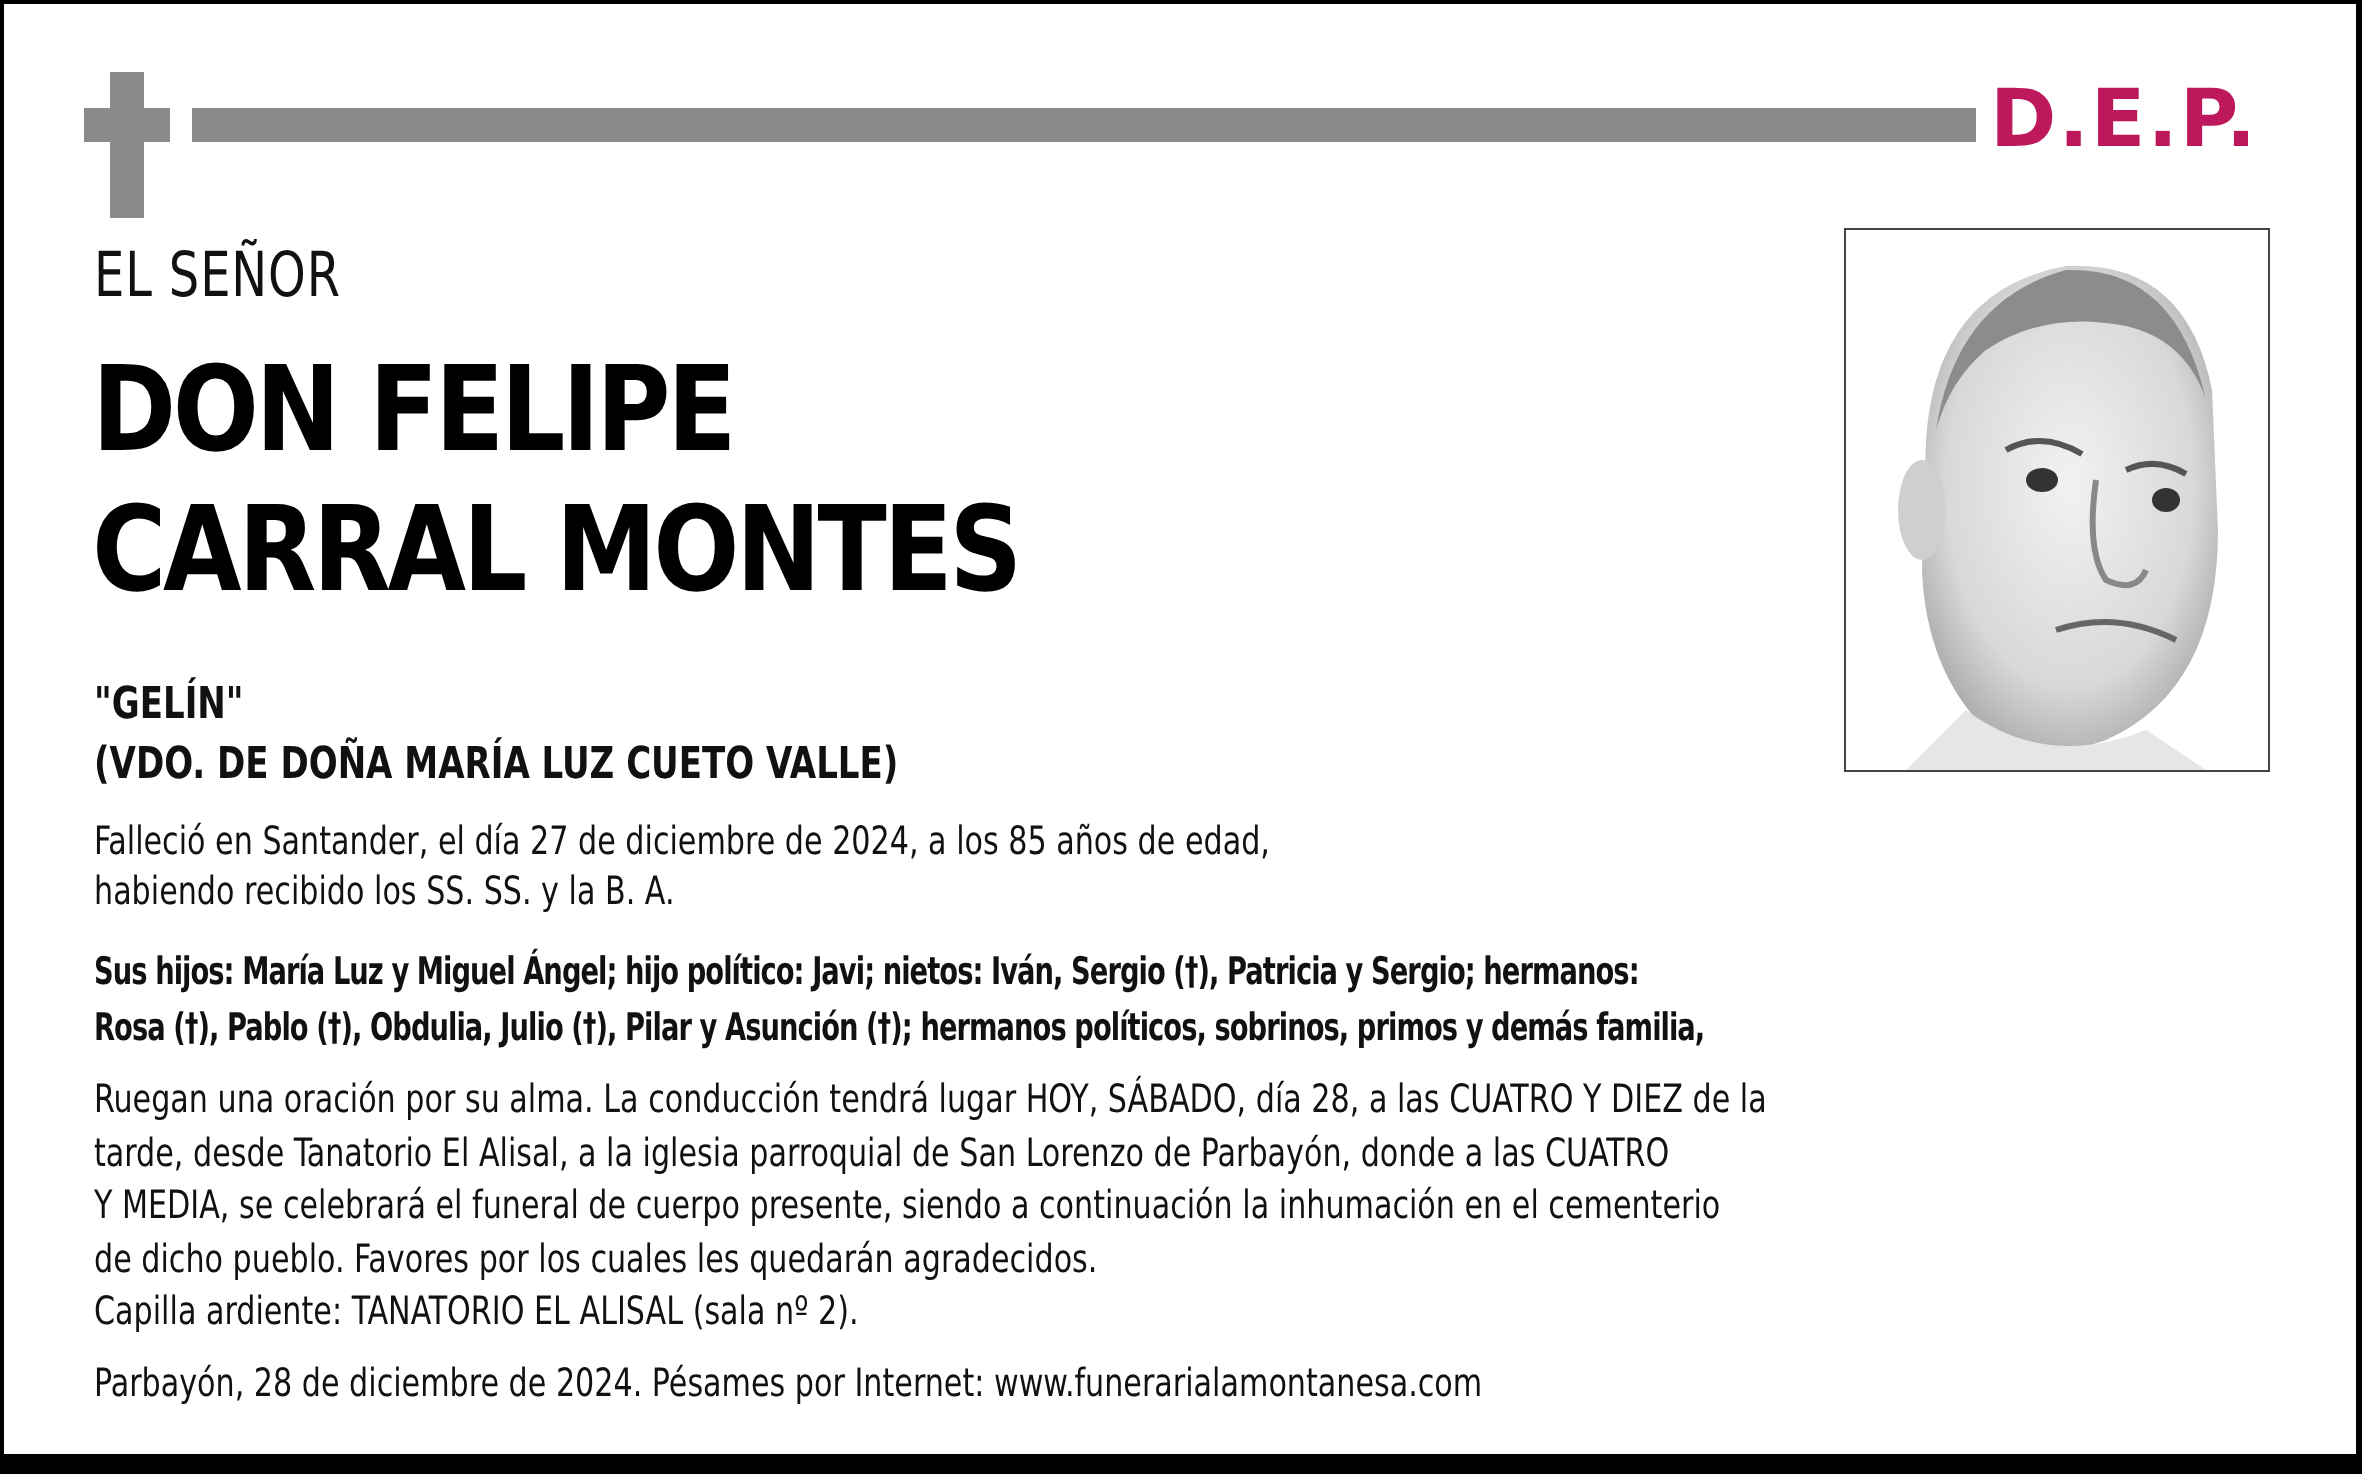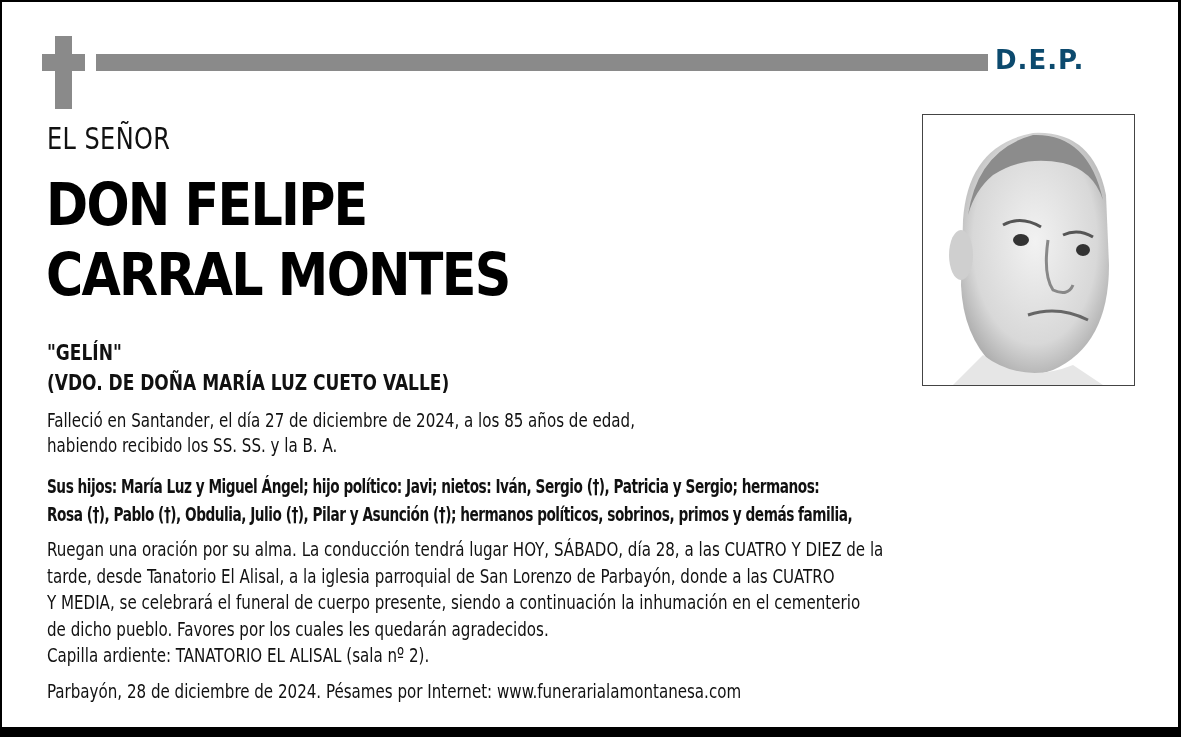--- a/index.html
+++ b/index.html
@@ -2,21 +2,21 @@
 <html><head>
 <meta charset="utf-8">
 <style>
   html, body { margin: 0; padding: 0; background: #ffffff; }
   body { width: 1181px; height: 737px; position: relative; overflow: hidden; font-family: "DejaVu Sans Condensed", "DejaVu Sans", "Liberation Sans", sans-serif; color: #111; }
   .frame { position: absolute; left: 0; top: 0; width: 1181px; height: 737px; box-sizing: border-box; border-left: 2px solid #000; border-top: 2px solid #000; border-right: 3px solid #000; }
   .bottom-bar { position: absolute; left: 0; top: 727px; width: 1181px; height: 10px; background: #000; }
   .cross-v { position: absolute; left: 55px; top: 36px; width: 17px; height: 73px; background: #8a8a8a; }
   .cross-h { position: absolute; left: 42px; top: 54px; width: 43px; height: 17px; background: #8a8a8a; }
   .rule { position: absolute; left: 96px; top: 54px; width: 892px; height: 17px; background: #8a8a8a; }
-  .dep { position: absolute; left: 995px; top: 38px; font-family: "DejaVu Sans", sans-serif; font-weight: bold; font-size: 26px; color: #0c4a6e; letter-spacing: 1px; line-height: 44px; }
+  .dep { position: absolute; left: 995px; top: 38px; font-family: "DejaVu Sans", sans-serif; font-weight: bold; font-size: 40px; color: #be185d; letter-spacing: 1px; line-height: 44px; }
   .photo { position: absolute; left: 922px; top: 114px; width: 213px; height: 272px; border: 1px solid #444; box-sizing: border-box; background: #fff; overflow: hidden; }
   .el-senor { position: absolute; left: 47px; top: 118px; font-size: 31px; font-weight: normal; line-height: 40px; transform: scaleX(0.86); transform-origin: left; letter-spacing: 0.5px; }
   .name { position: absolute; left: 46px; top: 170px; font-family: "DejaVu Sans", sans-serif; font-weight: bold; font-size: 59px; line-height: 70px; letter-spacing: -2px; transform: scaleX(0.86); transform-origin: left; color: #000; }
   .nick { position: absolute; left: 47px; top: 338px; font-weight: bold; font-size: 22px; line-height: 30px; transform: scaleX(0.86); transform-origin: left; white-space: nowrap; }
   .para { position: absolute; left: 47px; font-size: 19.5px; line-height: 25px; transform: scaleX(0.86); transform-origin: left; white-space: nowrap; }
   .p1 { top: 408px; }
   .family { position: absolute; left: 47px; top: 472px; font-weight: bold; font-size: 19px; line-height: 28px; transform: scaleX(0.80); transform-origin: left; letter-spacing: -0.6px; white-space: nowrap; }
   .p3 { top: 537px; line-height: 26.5px; }
   .p4 { top: 679px; }
   .line { display: block; }

